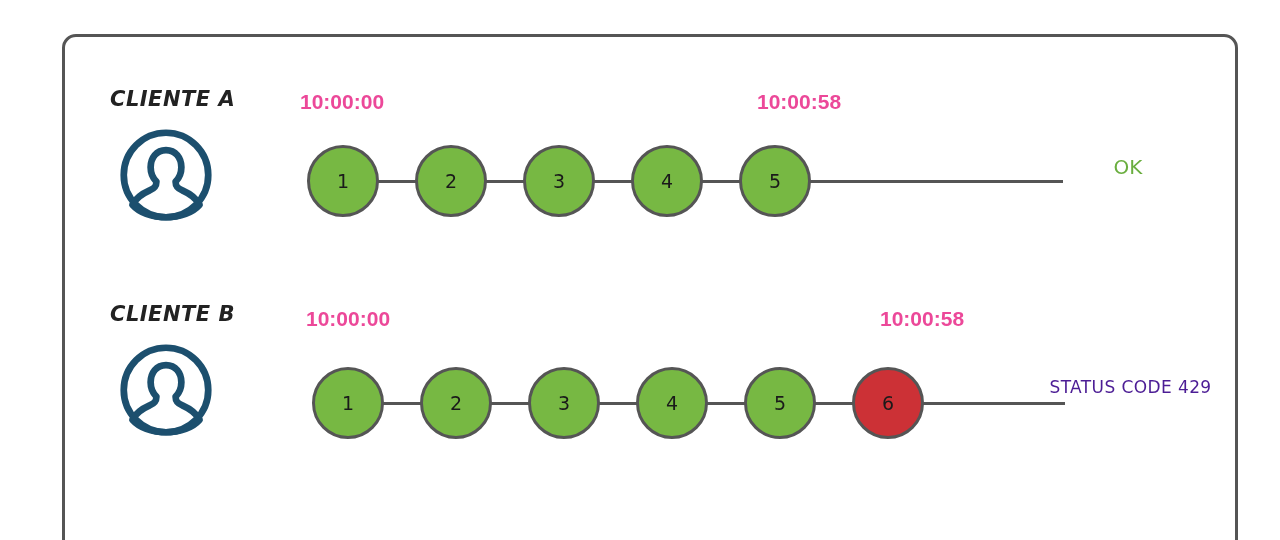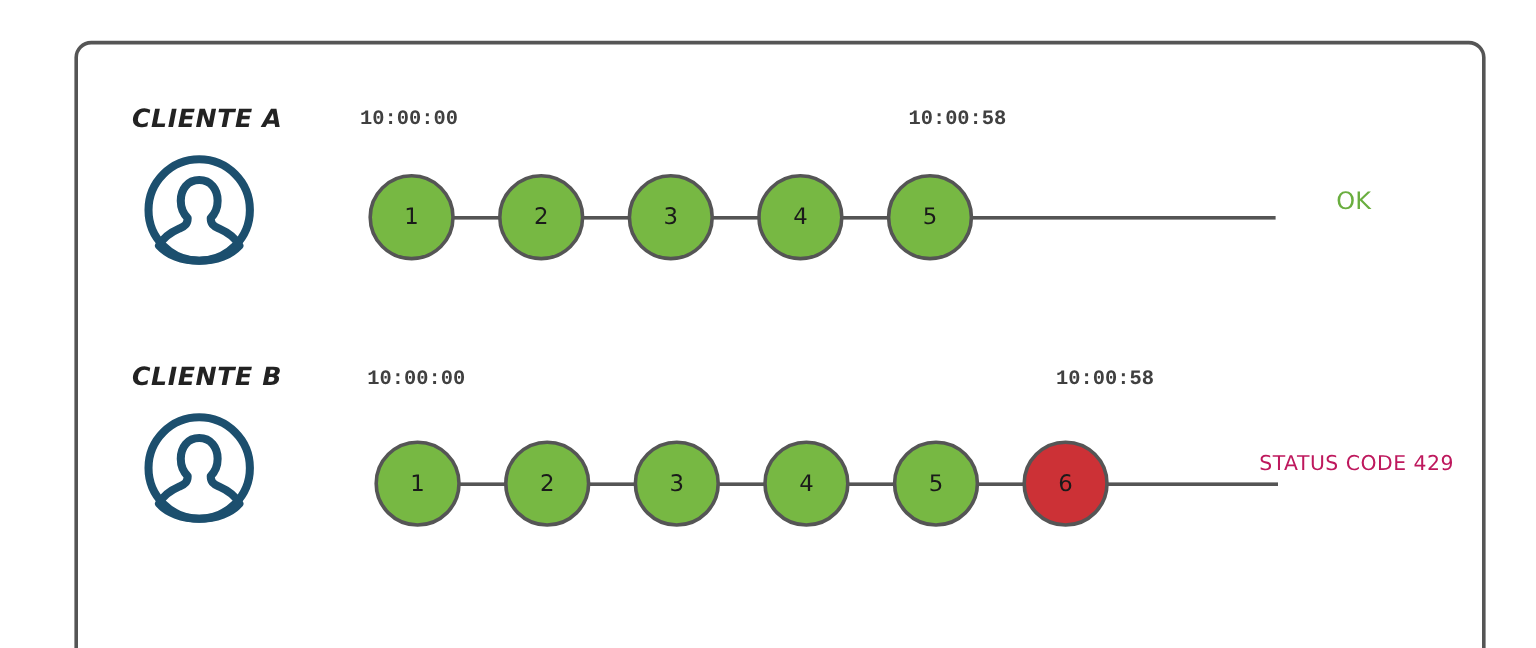--- a/index.html
+++ b/index.html
@@ -39,24 +39,24 @@
     color: #222222;
     white-space: nowrap;
   }
 
   
   .avatar { position: absolute; }
 
   
   .timestamp {
     position: absolute;
-    font-family: Liberation Mono, monospace;
-    font-size: 17px;
+    font-family: Liberation Sans, sans-serif;
+    font-size: 21px;
     font-weight: bold;
-    color: #404040;
+    color: #ec4899;
     white-space: nowrap;
   }
 
   
   .chain { position: absolute; }
 
   .node {
     position: absolute;
     width: 72px;
     height: 72px;
@@ -92,21 +92,21 @@
   .status .line1 {
     display: block;
     font-size: 17px;
     letter-spacing: 0.4px;
   }
   .status .line2 {
     display: block;
     font-size: 20px;
   }
   .status.ok   { color: #6aae3f; }
-  .status.fail { color: #be185d; }
+  .status.fail { color: #4c1d95; }
   .status.fail .line2 { font-size: 16px; }
 </style>
 </head>
 <body>
 
 <div id="frame">
 
   <div class="row">
 
     <div class="client-label" style="left:45px; top:50px;">CLIENTE A</div>

